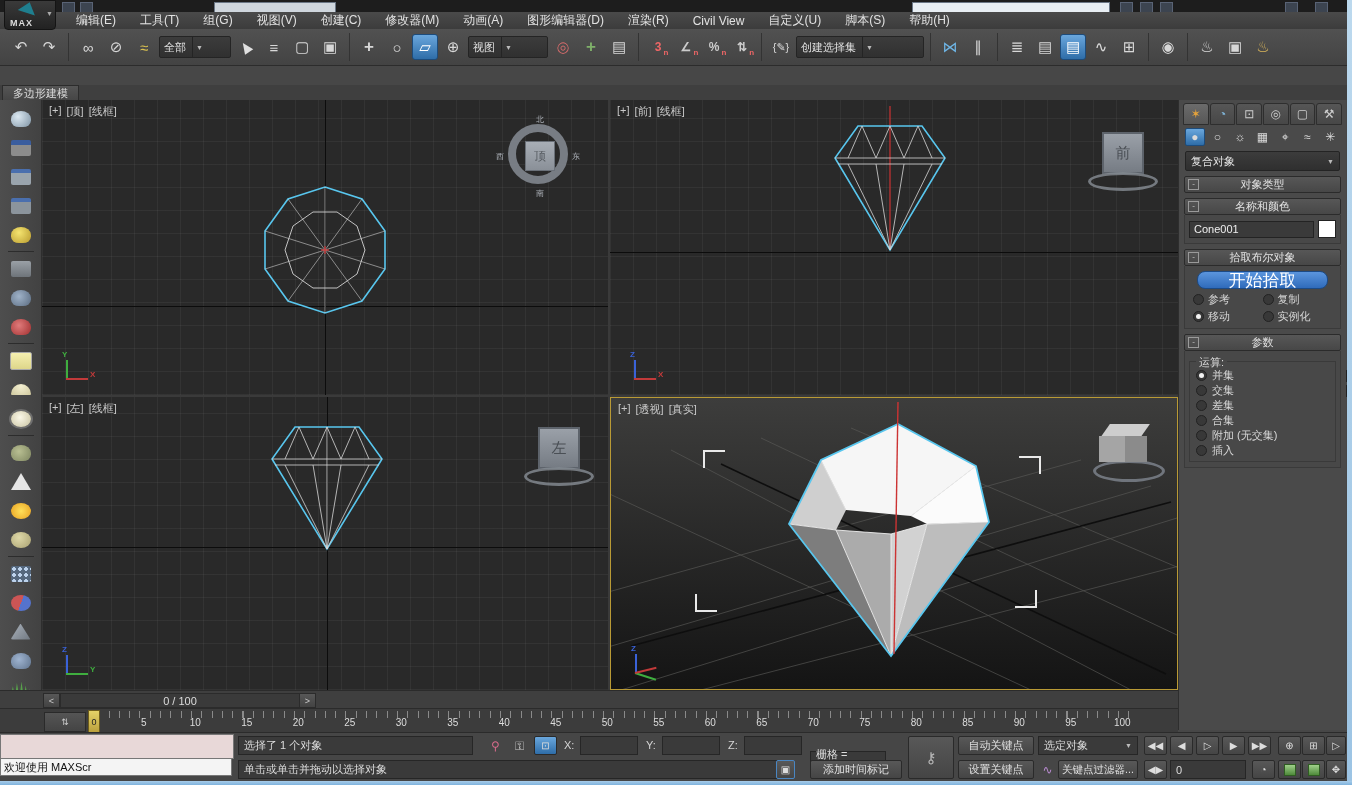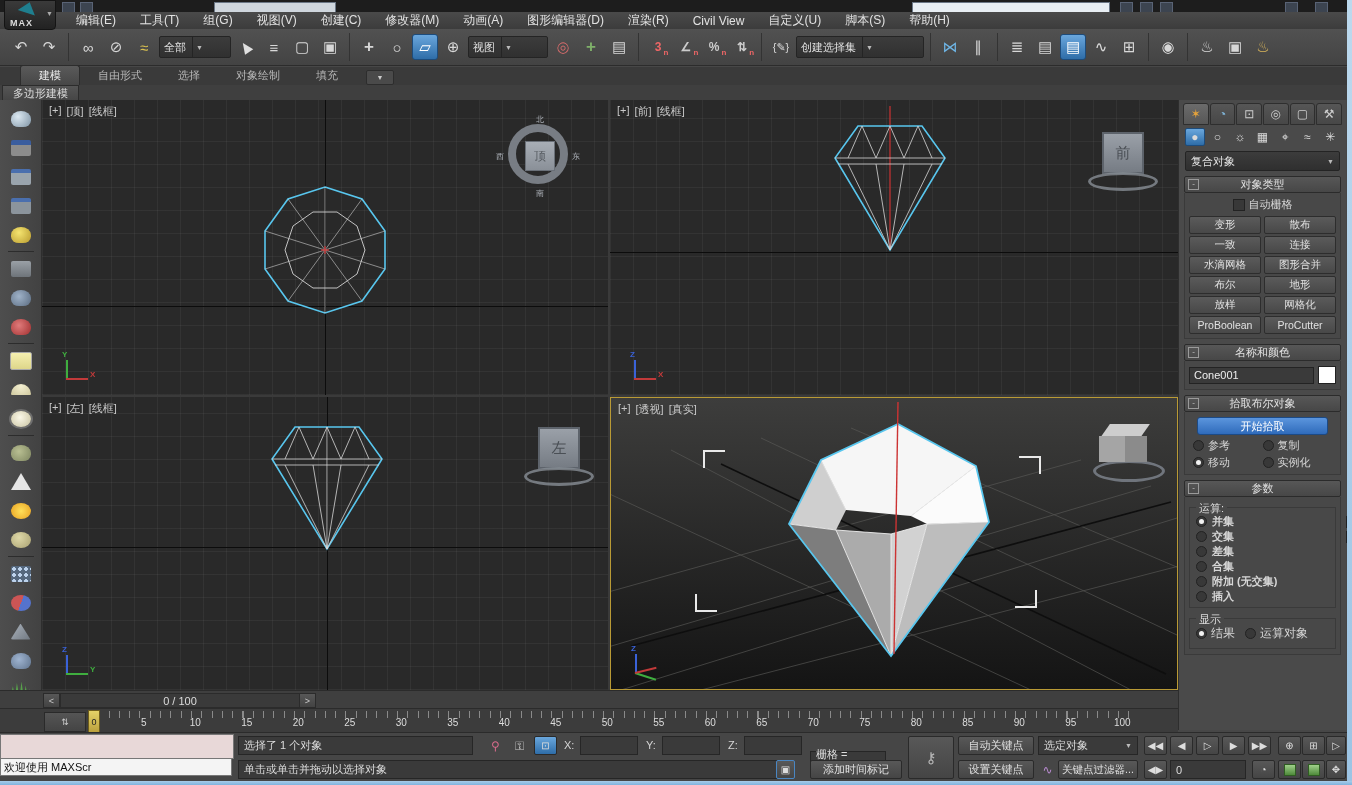--- a/index.html
+++ b/index.html
@@ -91,22 +91,22 @@
   .rhead .min{position:absolute;left:3px;top:2px;width:9px;height:9px;border:1px solid #9a9a9a;font-size:8px;line-height:7px;text-align:center;color:#ccc;}
   .rbody{border:1px solid #3a3a3a;border-top:none;padding:3px 2px;background:#484848;}
   .btngrid{display:grid;grid-template-columns:1fr 1fr;gap:2px 3px;padding:1px 2px;}
   .obtn{height:16px;background:linear-gradient(#5b5b5b,#484848);border:1px solid #2d2d2d;border-radius:2px;
         font-size:10.5px;color:#e0e0e0;display:flex;align-items:center;justify-content:center;white-space:nowrap;}
   .chkrow{display:flex;align-items:center;gap:4px;justify-content:center;font-size:11px;padding:1px 0 3px 0;}
   .chk{width:10px;height:10px;background:#383838;border:1px solid #222;}
   .namefield{display:flex;gap:4px;align-items:center;padding:2px;}
   .tfield{flex:1;height:15px;background:#3a3a3a;border:1px solid #232323;color:#eee;font-size:11px;display:flex;align-items:center;padding:0 4px;}
   .swatch{width:16px;height:16px;background:#fff;border:1px solid #222;}
-  .bluebtn{margin:2px 10px;height:16px;background:linear-gradient(#5b95dd,#2f6bbb);border:1px solid #1c4a85;border-radius:3px;
-        color:#fff;font-size:11px;display:flex;align-items:center;justify-content:center;}
+  .bluebtn{margin:2px 10px;height:16px;background:linear-gradient(#5b95dd,#2f6bbb);border:1px solid #1c4a85;border-radius:8px;
+        color:#fff;font-size:17px;display:flex;align-items:center;justify-content:center;}
   .radio{width:9px;height:9px;border-radius:50%;background:#383838;border:1px solid #222;position:relative;flex:none;}
   .radio.on::after{content:"";position:absolute;left:2px;top:2px;width:5px;height:5px;border-radius:50%;background:#f2f2f2;}
   .radrow2{display:grid;grid-template-columns:1fr 1fr;padding:1px 6px;font-size:11px;row-gap:2px;}
   .radcell{display:flex;align-items:center;gap:4px;}
   .technote{margin:4px 2px;border:1px solid #3a3a3a;background:#464646;color:#c9c9c9;font-size:9.5px;text-align:center;padding:4px 2px;line-height:1.25;}
   .groupbox{border:1px solid #3a3a3a;margin:2px;position:relative;padding:6px 4px 3px 6px;}
   .grouplab{position:absolute;left:6px;top:-7px;background:#484848;padding:0 3px;font-size:11px;color:#ddd;}
   .oprow{display:flex;align-items:center;gap:5px;font-size:11px;height:15px;}
   
   #trackrow{left:0;top:690px;width:1178px;height:18px;background:#3f3f3f;border-top:1px solid #2b2b2b;}
@@ -288,30 +288,20 @@
         <span>♨</span>
       </div>
   <div class="tbtn">
         <span>▣</span>
       </div>
   <div class="tbtn">
         <span style="color:#d8b45a">♨</span>
       </div>
 </div>
 
-<div id="ribbon" class="abs">
-  <div class="rtab active">建模</div>
-  <div class="rtab">自由形式</div>
-  <div class="rtab">选择</div>
-  <div class="rtab">对象绘制</div>
-  <div class="rtab">填充</div>
-  <div class="rmore">
-        <span>▼</span>
-      </div>
-</div>
 <div id="paneltab-row" class="abs">
   <div id="paneltab">多边形建模</div>
 </div>
 
 <div id="leftrail" class="abs">
   <div class="ltile">
         <div class="blob" style="background:radial-gradient(circle at 35% 35%,#dce9f2,#7e93a4)"></div>
       </div>
   <div class="ltile">
         <div class="sq" style="background:linear-gradient(#3a5d9e 30%,#8c8c8c 30%)"></div>
@@ -606,40 +596,20 @@
   <div class="cp-drop">
     <span>复合对象</span>
     <span style="font-size:7px;color:#bbb;">▼</span>
   </div>
 
   <div class="rollout">
     <div class="rhead">
       <span class="min">-</span>
       <span>对象类型</span>
     </div>
-    <div class="rbody">
-      <div class="chkrow">
-        <span class="chk"></span>
-        <span>自动栅格</span>
-      </div>
-      <div class="btngrid">
-        <div class="obtn">变形</div>
-        <div class="obtn">散布</div>
-        <div class="obtn">一致</div>
-        <div class="obtn">连接</div>
-        <div class="obtn">水滴网格</div>
-        <div class="obtn">图形合并</div>
-        <div class="obtn">布尔</div>
-        <div class="obtn">地形</div>
-        <div class="obtn">放样</div>
-        <div class="obtn">网格化</div>
-        <div class="obtn">ProBoolean</div>
-        <div class="obtn">ProCutter</div>
-      </div>
-    </div>
   </div>
 
   <div class="rollout">
     <div class="rhead">
       <span class="min">-</span>
       <span>名称和颜色</span>
     </div>
     <div class="rbody">
       <div class="namefield">
         <div class="tfield">Cone001</div>
@@ -678,21 +648,21 @@
 
   <div class="rollout">
     <div class="rhead">
       <span class="min">-</span>
       <span>参数</span>
     </div>
     <div class="rbody" style="padding-top:8px;">
       <div class="groupbox">
         <span class="grouplab">运算:</span>
         <div style="display:flex;">
-          <div style="flex:1;font-weight:bold;">
+          <div style="flex:1;">
             <div class="oprow">
                   <span class="radio on"></span>
                   <span>并集</span>
                 </div>
             <div class="oprow">
                   <span class="radio"></span>
                   <span>交集</span>
                 </div>
             <div class="oprow">
                   <span class="radio"></span>
@@ -714,33 +684,20 @@
           <div style="width:58px;">
             <div class="oprow">
                   <span class="chk"></span>
                 </div>
             <div class="oprow">
                   <span class="chk"></span>
                 </div>
           </div>
         </div>
       </div>
-      <div class="groupbox" style="margin-top:10px;padding-bottom:6px;">
-        <span class="grouplab">显示</span>
-        <div style="display:flex;gap:10px;">
-          <div class="radcell">
-                <span class="radio on"></span>
-                <span>结果</span>
-              </div>
-          <div class="radcell">
-                <span class="radio"></span>
-                <span>运算对象</span>
-              </div>
-        </div>
-      </div>
     </div>
   </div>
 </div>
 
 <div id="trackrow" class="abs">
   <div class="tb-btn" style="left:43px;">&lt;</div>
   <div id="tb-range">0 / 100</div>
   <div class="tb-btn" style="left:299px;">&gt;</div>
 </div>
 

